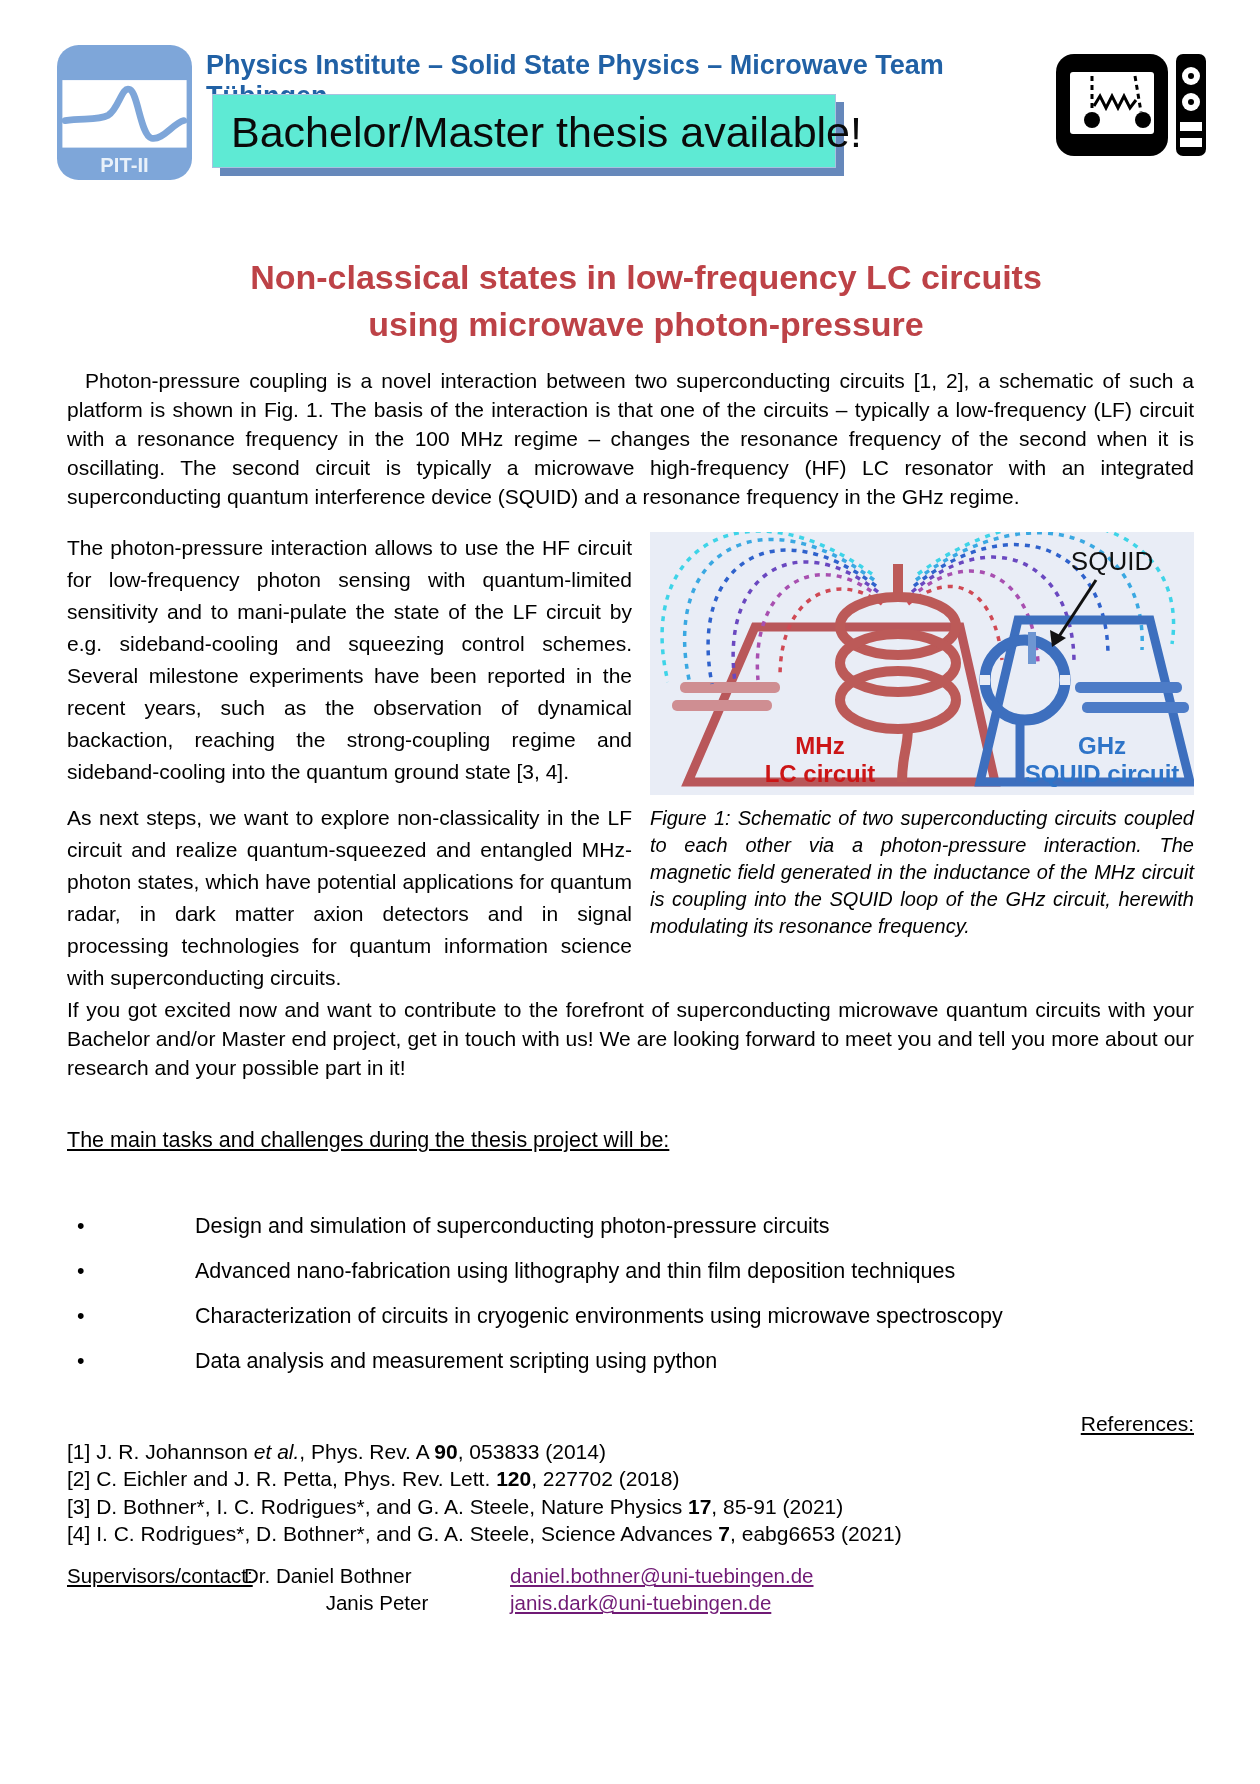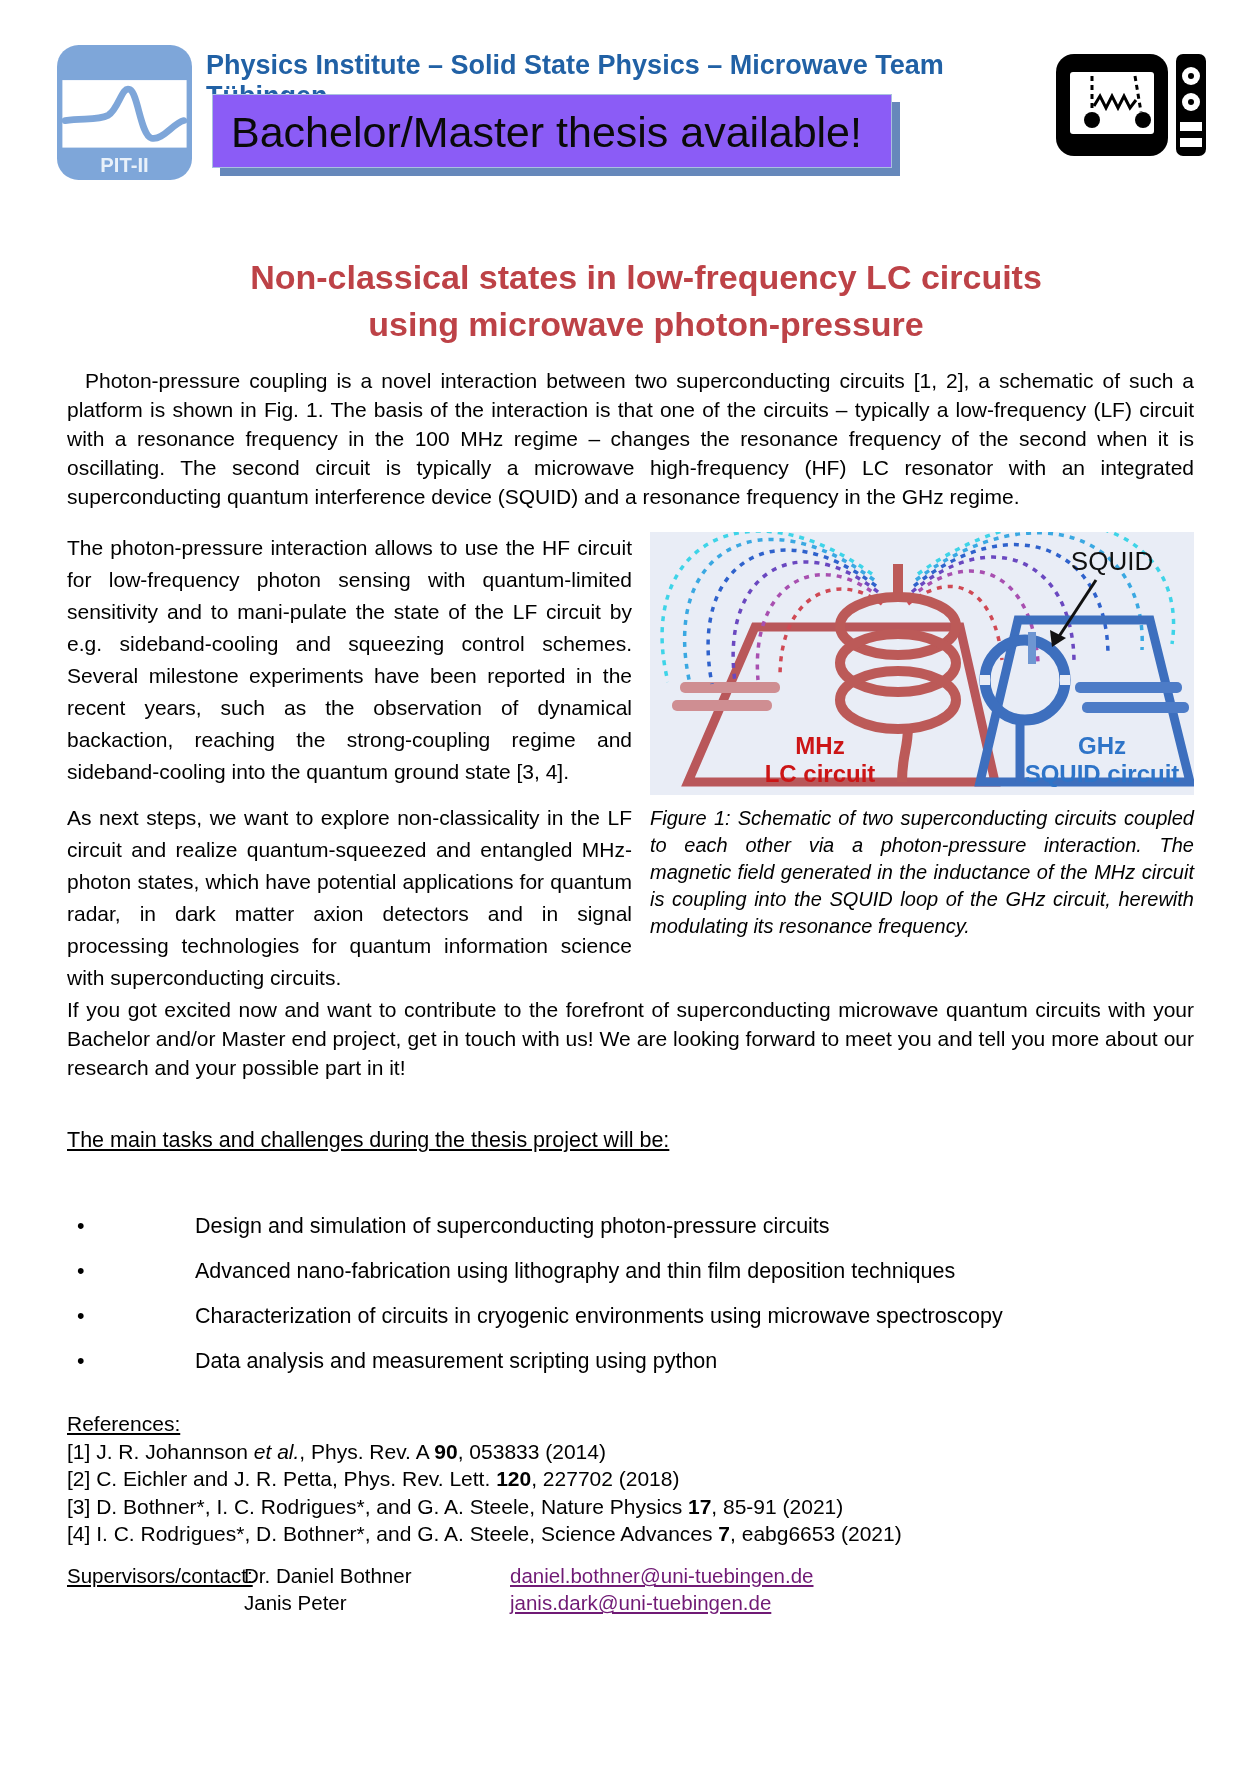--- a/index.html
+++ b/index.html
@@ -12,22 +12,22 @@
     color:#000000;
     overflow:hidden;
   }
   
   .logo{position:absolute;left:57px;top:45px;width:135px;height:135px;}
   .institute-line{
     position:absolute;left:206px;top:50px;width:860px;
     font-size:27px;font-weight:bold;color:#2161a5;letter-spacing:0px;
   }
   .banner{
-    position:absolute;left:212px;top:94px;width:680px;height:74px;
-    background:#8b5cf6;border:1px solid #a9c1df;
+    position:absolute;left:212px;top:94px;width:624px;height:74px;
+    background:#5eead4;border:1px solid #a9c1df;
     box-shadow:8px 8px 0 #6688bb;
     font-size:43px;color:#0a0a0a;
     line-height:74px;padding-left:18px;box-sizing:border-box;
     white-space:nowrap;
   }
   .mw-icon{position:absolute;left:1056px;top:48px;width:150px;height:114px;}
   
   .main-title{
     position:absolute;top:238px;left:0;width:100%;
     text-align:center;color:#bd4247;font-weight:bold;
@@ -59,29 +59,29 @@
   .task-list{
     position:absolute;left:67px;top:1212px;width:1127px;
     margin:0;padding:0;list-style:none;font-size:21.5px;
   }
   .task-list li{position:relative;padding-left:128px;margin-bottom:17px;line-height:28px;}
   .task-list li::before{content:"•";position:absolute;left:10px;top:0;}
   .refs{
     position:absolute;left:67px;top:1410px;width:1127px;
     font-size:21px;line-height:27.5px;
   }
-  .refs-heading{text-decoration:underline;}
+  .refs-heading{text-decoration:underline;text-align:right;}
   .ref-item{white-space:nowrap;}
   .contact{
     position:absolute;left:67px;top:1562px;width:1127px;
     display:grid;grid-template-columns:177px 266px auto;
     font-size:20.5px;line-height:27px;
   }
   .contact-label{text-decoration:underline;}
-  .contact-name-2{text-align:left;}
+  .contact-name-2{text-align:center;}
   .email{color:#701a75;text-decoration:underline;cursor:pointer;}
 </style>
 </head>
 <body>
 
 <div class="page">
 
   <svg class="logo" viewBox="0 0 100 100">
     <rect x="0" y="0" width="100" height="100" rx="16" fill="#7ea6d9"></rect>
     <rect x="4" y="26" width="92" height="50" fill="#ffffff"></rect>

